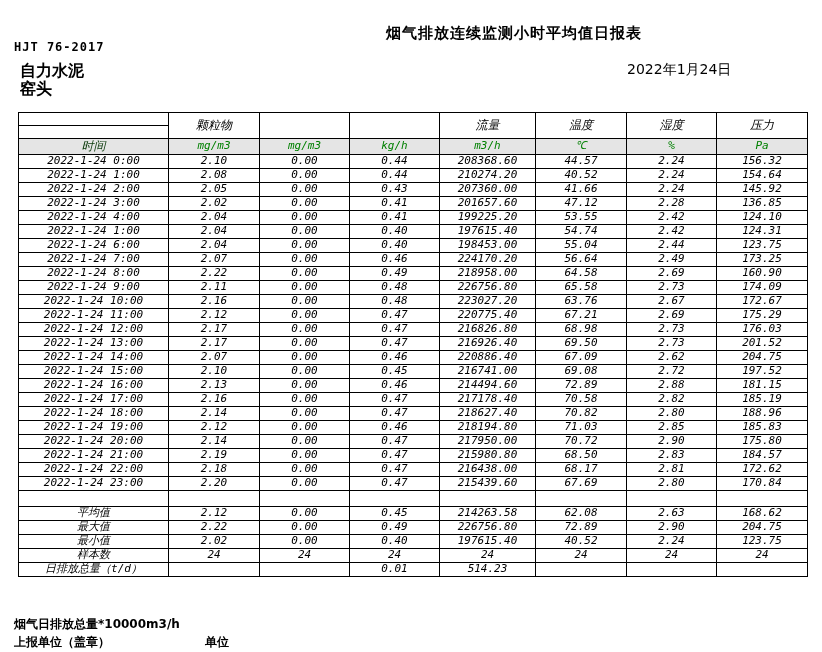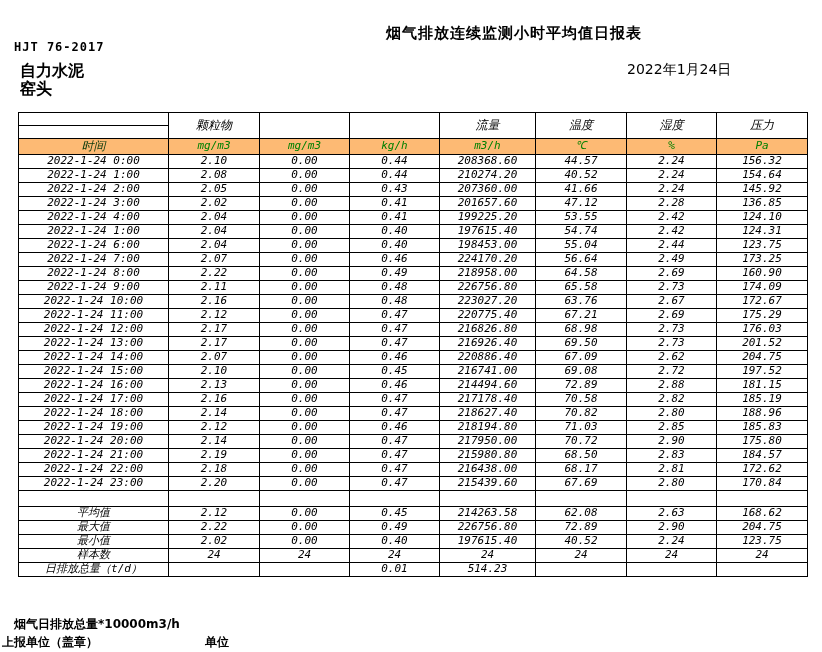--- a/index.html
+++ b/index.html
@@ -31,30 +31,30 @@
     position:absolute; left:18px; top:112px; width:789px;
     border-collapse:collapse; table-layout:fixed;font-style:italic;
   }
   table.report td, table.report th {
     border:1px solid #000; padding:0 2px; text-align:center;
     font-weight:normal; overflow:hidden; white-space:nowrap;
     font-size:11px; line-height:1.15;
     font-family:"DejaVu Sans Mono", monospace;
   }
   tr.gh td, tr.gh th { height:13px; font-family:"DejaVu Sans", sans-serif; font-size:12px; }
-  tr.unit-row td { height:16px; background:#fdba74; color:#008000; }
+  tr.unit-row td { height:16px; background:#e5e5e5; color:#008000; }
   tr.unit-row td.time-h { color:#0c3b0c; font-family:"DejaVu Sans", sans-serif; font-size:12px; }
   tbody td { height:14px; }
   tr.spacer td { height:16px; }
   td[data-name="summary-label"] { font-family:"DejaVu Sans", sans-serif; font-size:11.5px;margin-left:45px; }
   .footnote {
     position:absolute; left:14px; top:616px; font-size:12px; font-weight:bold;
   }
   .footer-row { position:absolute; left:0; top:634px; width:822px; font-size:12px; font-weight:bold; }
-  .footer-row .report-unit { position:absolute; left:2px; top:0; }
+  .footer-row .report-unit { position:absolute; left:14px; top:0; }
   .footer-row .unit-label  { position:absolute; left:205px; top:0; }
 </style>
 </head>
 <body>
 
 <div class="standard" data-name="standard-code">HJT 76-2017</div>
 <div class="title" data-name="page-title">烟气排放连续监测小时平均值日报表</div>
 <div class="company" data-name="company-name">自力水泥</div>
 <div class="report-date" data-name="report-date">2022年1月24日</div>
 <div class="location" data-name="monitoring-point">窑头</div>

